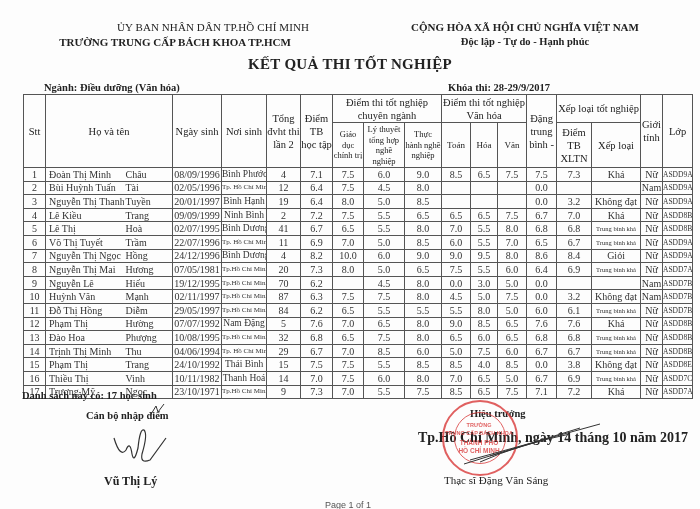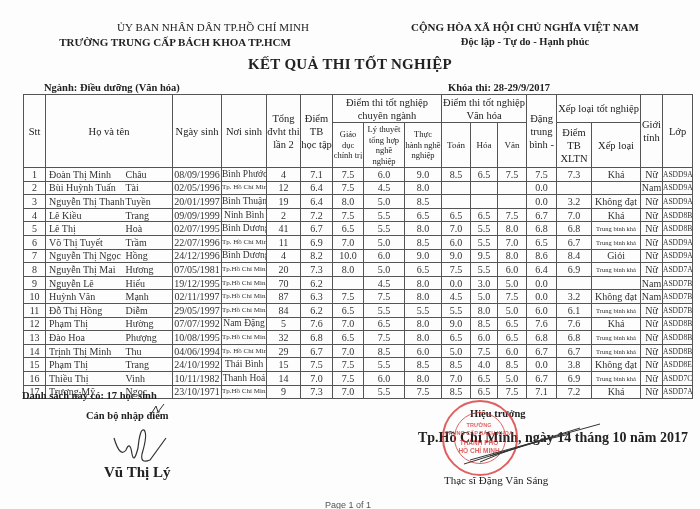--- a/index.html
+++ b/index.html
@@ -27,21 +27,21 @@
   td.place{font-size:7px;}
   td.place.big{font-size:9.5px;}
   td.rank{font-size:10px;}
   td.rank.small{font-size:6.5px;}
   td.cls{font-size:7.5px;}
   th.wrap{white-space:normal;}
   .summary{top:390px;left:22px;font-size:10.5px;font-weight:bold;}
   .city{top:394px;left:418px;font-size:14px;font-weight:bold;margin-top:36px;}
   .clerk{top:410px;left:86px;font-size:10.5px;font-weight:bold;}
   .principal-title{top:408px;left:470px;font-size:10.5px;font-weight:bold;}
-  .clerk-name{top:464px;left:104px;font-size:15px;font-weight:bold;}
+  .clerk-name{top:474px;left:104px;font-size:12px;font-weight:bold;}
   .principal-name{top:474px;left:444px;font-size:11px;font-weight:normal;text-align:right;}
   .page{top:500px;left:325px;font-size:9px;font-family:"Liberation Sans","DejaVu Sans",sans-serif;color:#555;}
   .stamp{left:442px;top:400px;width:72px;height:72px;border:2px solid #d93a3a;border-radius:50%;color:#d93a3a;font-family:"Liberation Sans","DejaVu Sans",sans-serif;opacity:0.8;}
   .stamp .inner{position:absolute;left:10px;top:10px;width:50px;height:50px;border:1px solid #d93a3a;border-radius:50%;}
   .stamp .t{position:absolute;width:72px;left:-1px;text-align:center;font-size:5.5px;font-weight:bold;}
   .sig{position:absolute;}
 </style>
 </head>
 <body>
 
@@ -139,21 +139,21 @@
         <td></td>
         <td class="rank"></td>
         <td>Nam</td>
         <td class="cls">ASDD9A</td>
       </tr>
       <tr>
         <td>3</td>
         <td class="name">Nguyễn Thị Thanh</td>
         <td class="given">Tuyền</td>
         <td>20/01/1997</td>
-        <td class="place big">Bình Thuận</td>
+        <td class="place big">Bình Hạnh</td>
         <td>19</td>
         <td>6.4</td>
         <td>8.0</td>
         <td>5.0</td>
         <td>8.5</td>
         <td></td>
         <td></td>
         <td></td>
         <td>0.0</td>
         <td>3.2</td>

